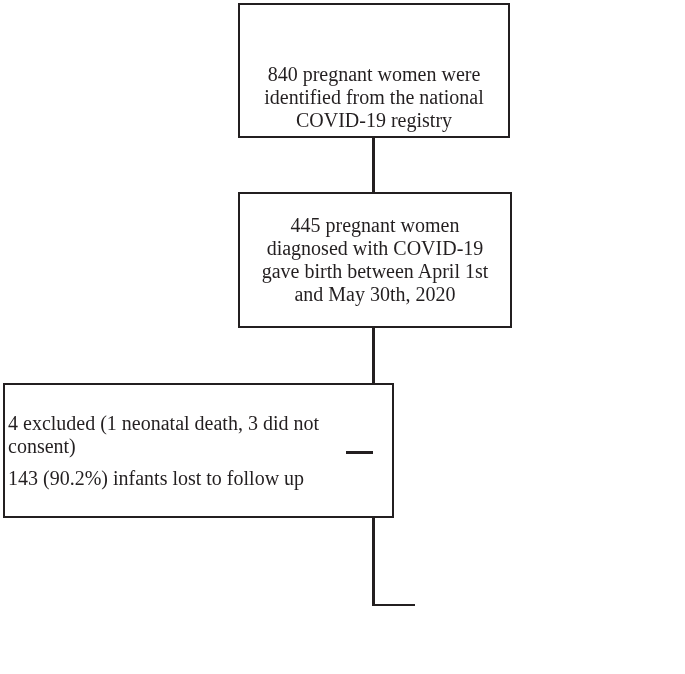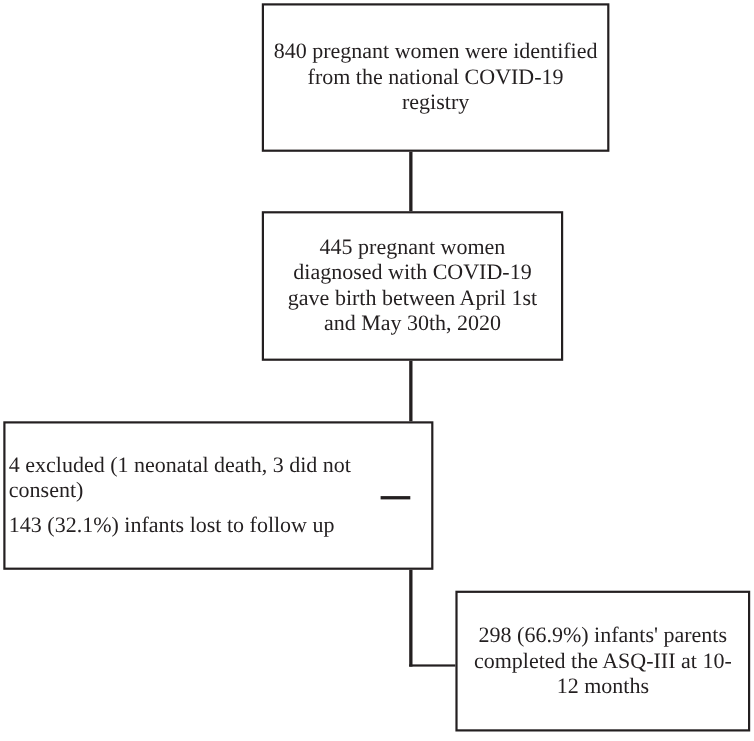--- a/index.html
+++ b/index.html
@@ -48,38 +48,35 @@
     background: #231f20;
   }
   .connector.v { width: 2.5px; }
   .connector.h { height: 2.5px; }
 </style>
 </head>
 <body>
 
 <div class="stage">
 
-  <div class="box centered" style="left: 238px; top: 3px; width: 316px; height: 135px;">
+  <div class="box centered" style="left: 238px; top: 3px; width: 272px; height: 135px; justify-content: flex-end;">
     <p>840 pregnant women were identified from the national COVID-19 registry</p>
   </div>
 
   <div class="connector v" style="left: 372px; top: 138px; height: 55px;"></div>
 
   <div class="box centered" style="left: 238px; top: 192px; width: 274px; height: 136px;">
     <p>445 pregnant women diagnosed with COVID-19 gave birth between April 1st and May 30th, 2020</p>
   </div>
 
   <div class="connector v" style="left: 372px; top: 328px; height: 278px;"></div>
 
   <div class="box left-aligned" style="left: 3px; top: 383px; width: 391px; height: 135px;">
     <p>4 excluded (1 neonatal death, 3 did not consent)</p>
-    <p>143 (32.1%) infants lost to follow up</p>
+    <p>143 (90.2%) infants lost to follow up</p>
   </div>
 
   <div class="connector h" style="left: 346px; top: 451px; width: 27px;"></div>
 
   <div class="connector h" style="left: 372px; top: 603.5px; width: 43px;"></div>
 
-  <div class="box centered" style="left: 414px; top: 537px; width: 268px; height: 128px;">
-    <p>298 (66.9%) infants' parents completed the ASQ-III at 10-12 months</p>
-  </div>
 
 </div>
 
 </body></html>

